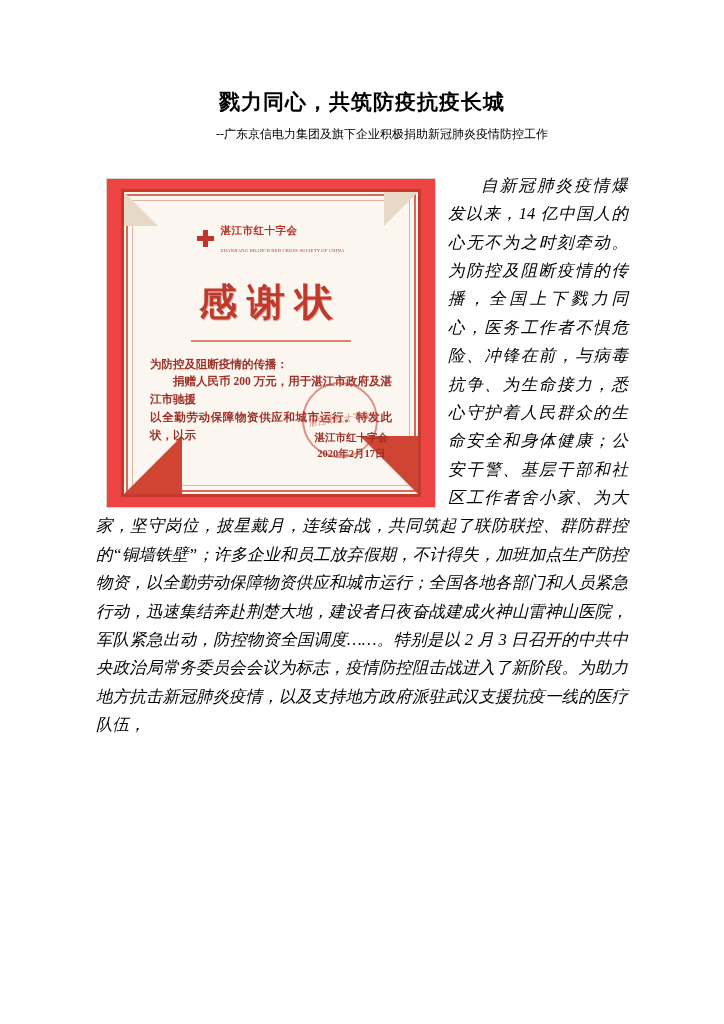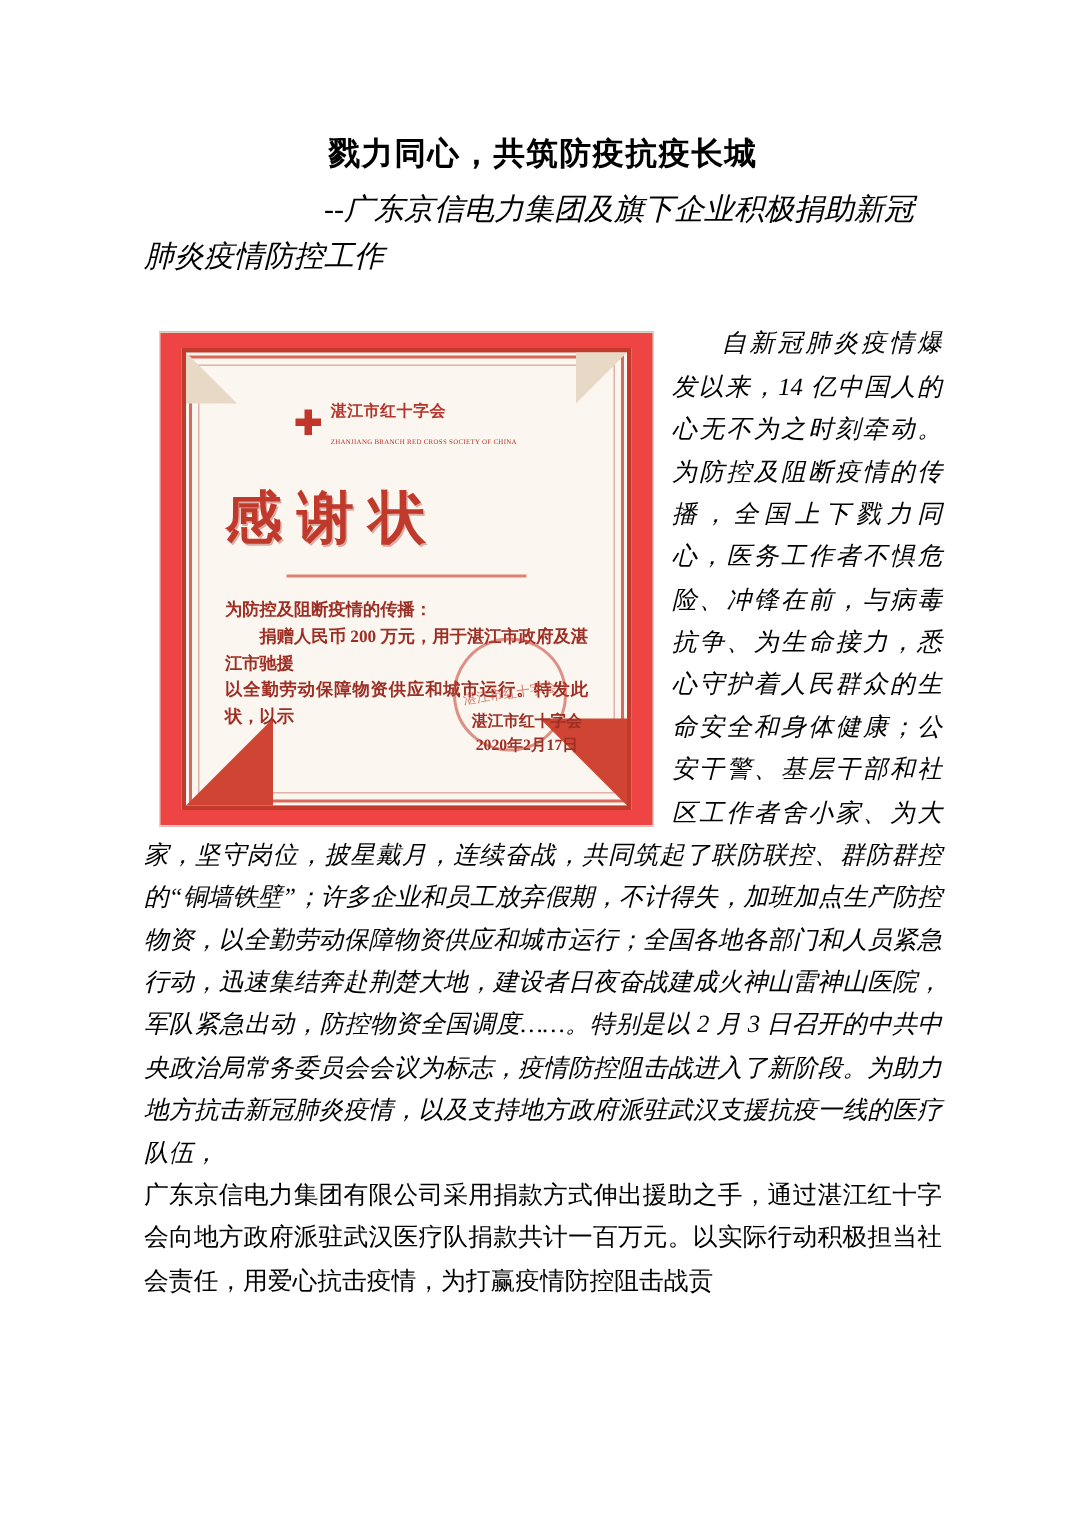--- a/index.html
+++ b/index.html
@@ -24,25 +24,24 @@
   }
   .doc-title {
     text-align: center;
     font-size: 21px;
     font-weight: bold;
     letter-spacing: 1px;
     margin: 10px 0 8px 0;
     line-height: 1.4;
   }
   .doc-subtitle {
-    font-size: 20px;
+    font-size: 12px;
     line-height: 1.55;
     text-indent: 0;
     margin: 0 0 0 0;
-    font-style: italic;
   }
   .doc-subtitle .lead-space {
     display: inline-block;
     width: 120px;
   }
   .body-block {
     margin-top: 28px;
     font-size: 16.5px;
     line-height: 1.72;
     text-align: justify;
@@ -134,21 +133,21 @@
     content: "";
     position: absolute;
     background: #c1352a;
   }
   .rc-cross:before { left: 6px; top: 0; width: 5px; height: 17px; }
   .rc-cross:after { left: 0; top: 6px; width: 17px; height: 5px; }
   .rc-names { line-height: 1.1; text-align: left; }
   .rc-cn { font-size: 10.5px; font-weight: bold; color: #b5342a; letter-spacing: .5px; }
   .rc-en { font-size: 4.6px; color: #b5342a; letter-spacing: .2px; }
   .cert-heading {
-    text-align: left;
+    text-align: center;
     font-size: 38px;
     font-weight: bold;
     color: #c0392b;
     letter-spacing: 10px;
     margin: 14px 0 4px 0;
     text-shadow: 1px 1px 0 rgba(150,40,30,.35);
     font-family: "Liberation Serif", serif;
   }
   .cert-underline {
     width: 160px;
@@ -246,15 +245,14 @@
                 <span>2020年2月17日</span>
               </div>
             </div>
           </div>
         </div>
       </figure>
 
       <p class="para">自新冠肺炎疫情爆发以来，14 亿中国人的心无不为之时刻牵动。为防控及阻断疫情的传播，全国上下戮力同心，医务工作者不惧危险、冲锋在前，与病毒抗争、为生命接力，悉心守护着人民群众的生命安全和身体健康；公安干警、基层干部和社区工作者舍小家、为大家，坚守岗位，披星戴月，连续奋战，共同筑起了联防联控、群防群控的“铜墙铁壁”；许多企业和员工放弃假期，不计得失，加班加点生产防控物资，以全勤劳动保障物资供应和城市运行；全国各地各部门和人员紧急行动，迅速集结奔赴荆楚大地，建设者日夜奋战建成火神山雷神山医院，军队紧急出动，防控物资全国调度……。特别是以 2 月 3 日召开的中共中央政治局常务委员会会议为标志，疫情防控阻击战进入了新阶段。为助力地方抗击新冠肺炎疫情，以及支持地方政府派驻武汉支援抗疫一线的医疗队伍，</p>
     </div>
 
-    <p class="tail-para">广东京信电力集团有限公司采用捐款方式伸出援助之手，通过湛江红十字会向地方政府派驻武汉医疗队捐款共计一百万元。以实际行动积极担当社会责任，用爱心抗击疫情，为打赢疫情防控阻击战贡</p>
   </div>
 </div>
 
 </body></html>

